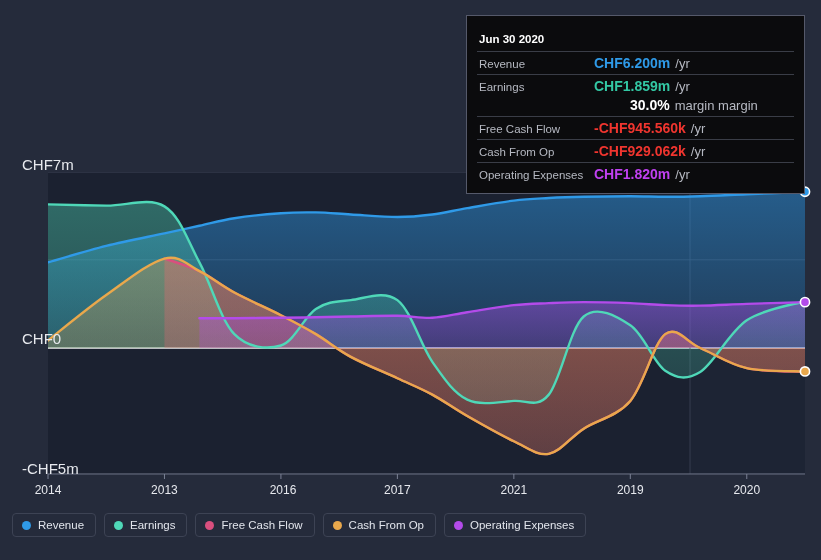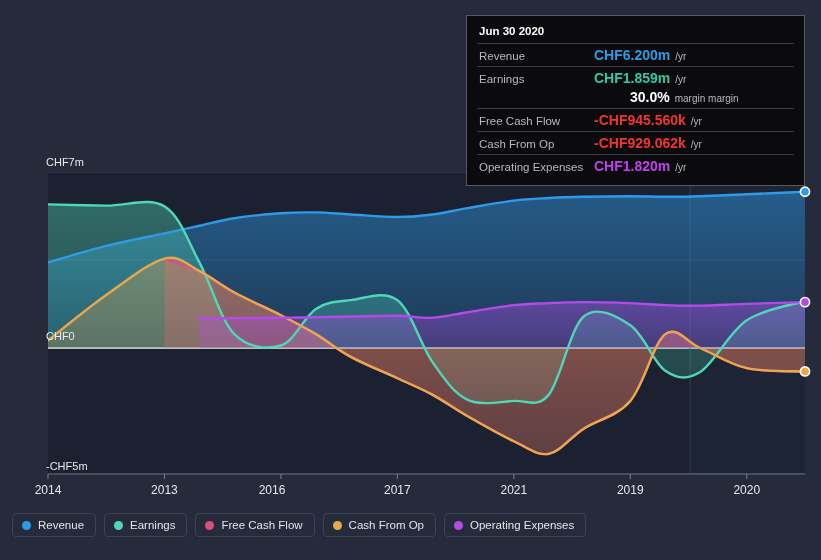--- a/index.html
+++ b/index.html
@@ -13,43 +13,43 @@
   #root{position:absolute;inset:0;}
 
   
   .chart-wrap{position:absolute;left:0;top:0;width:821px;height:500px;}
   .plot-bg{position:absolute;left:48px;top:172px;width:757px;height:302px;
            background:#1b2130;}
   .plot-bg.fore{left:690px;width:115px;background:#1d2434;}
 
   svg.chart{position:absolute;left:0;top:0;width:821px;height:500px;overflow:visible;}
 
-  .ylabel{position:absolute;font-size:11px;color:#e7e9ee;white-space:nowrap;margin-left:24px;}
+  .ylabel{position:absolute;font-size:15px;color:#e7e9ee;white-space:nowrap;}
   .xlabel{position:absolute;font-size:12px;color:#e7e9ee;white-space:nowrap;
           transform:translateX(-50%);}
 
   
   .legend{position:absolute;left:12px;top:513px;display:flex;gap:8px;}
   .lg-item{display:flex;align-items:center;gap:7px;
            border:1px solid #3d4354;border-radius:4px;
            padding:5px 11px 5px 9px;background:#252b3b;}
   .lg-dot{width:9px;height:9px;border-radius:50%;flex:none;}
   .lg-txt{font-size:11.5px;color:#e2e5ec;white-space:nowrap;}
 
   
   .tip{position:absolute;left:466px;top:15px;width:339px;
        background:#0b0b0d;border:1px solid #55596a;box-sizing:border-box;
-       padding:9px 10px 8px 10px;}
+       padding:17px 10px 8px 10px;}
   .tip-date{font-size:11.5px;font-weight:bold;color:#ffffff;padding:0 0 6px 2px;}
   .tip-row{display:flex;align-items:baseline;
            border-top:1px solid #3a3d47;padding:3px 2px 3px 2px;}
   .tip-row.sub{border-top:none;padding-top:0;}
   .tip-k{width:115px;flex:none;font-size:11.5px;color:#b6b9c2;}
   .tip-v{font-size:14px;font-weight:bold;}
-  .tip-u{font-size:10px;color:#b6b9c2;margin-left:5px;}
+  .tip-u{font-size:13px;color:#b6b9c2;margin-left:5px;}
 </style>
 </head>
 <body>
 
 <div id="root">
 
   <div class="chart-wrap">
     <div class="plot-bg"></div>
     <div class="plot-bg fore"></div>
 
@@ -122,21 +122,21 @@
       </svg>
 
     <div id="ylabels">
         <div class="ylabel" style="left: 22px; top: 155.6px;">CHF7m</div>
         <div class="ylabel" style="left: 22px; top: 330px;">CHF0</div>
         <div class="ylabel" style="left: 22px; top: 460px;">-CHF5m</div>
       </div>
     <div id="xlabels">
         <div class="xlabel" style="left: 48px; top: 483px;">2014</div>
         <div class="xlabel" style="left: 164.462px; top: 483px;">2013</div>
-        <div class="xlabel" style="left: 272px; top: 483px;">2016</div>
+        <div class="xlabel" style="left: 283px; top: 483px;">2016</div>
         <div class="xlabel" style="left: 397.385px; top: 483px;">2017</div>
         <div class="xlabel" style="left: 513.846px; top: 483px;">2021</div>
         <div class="xlabel" style="left: 630.308px; top: 483px;">2019</div>
         <div class="xlabel" style="left: 746.769px; top: 483px;">2020</div>
       </div>
   </div>
 
   <div class="legend" id="legend">
       <div class="lg-item">
         <span class="lg-dot" style="background: rgb(47, 154, 232);"></span>

